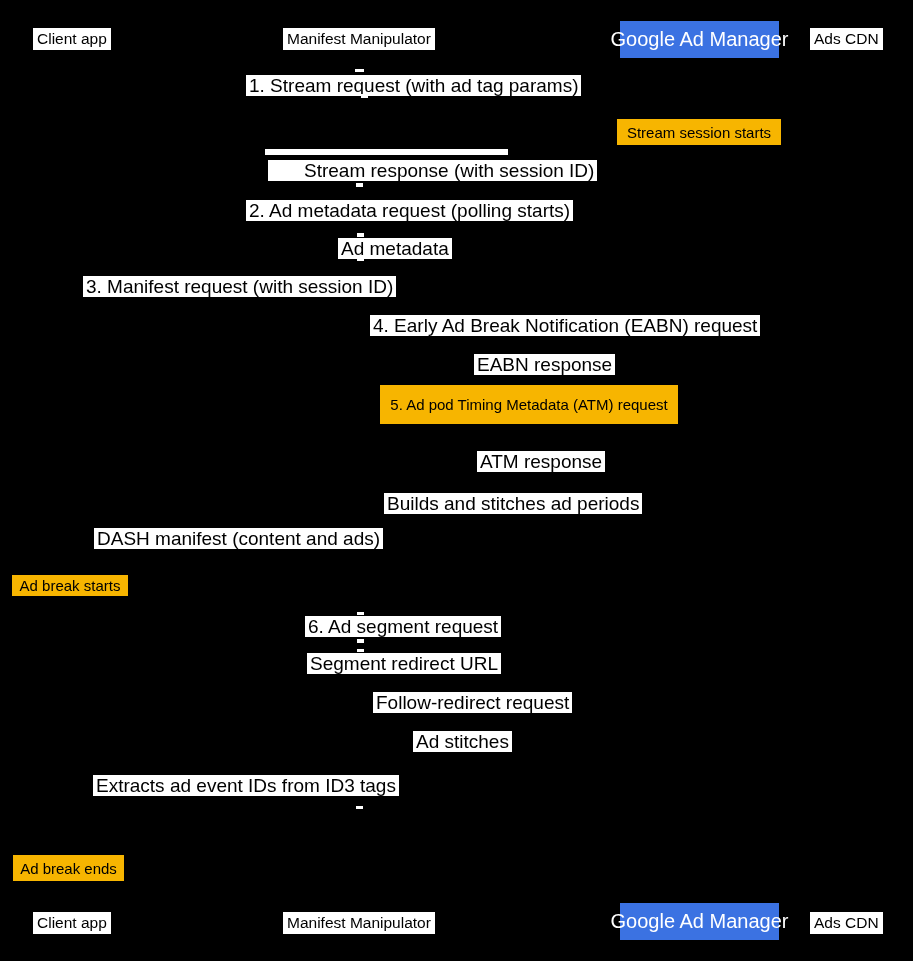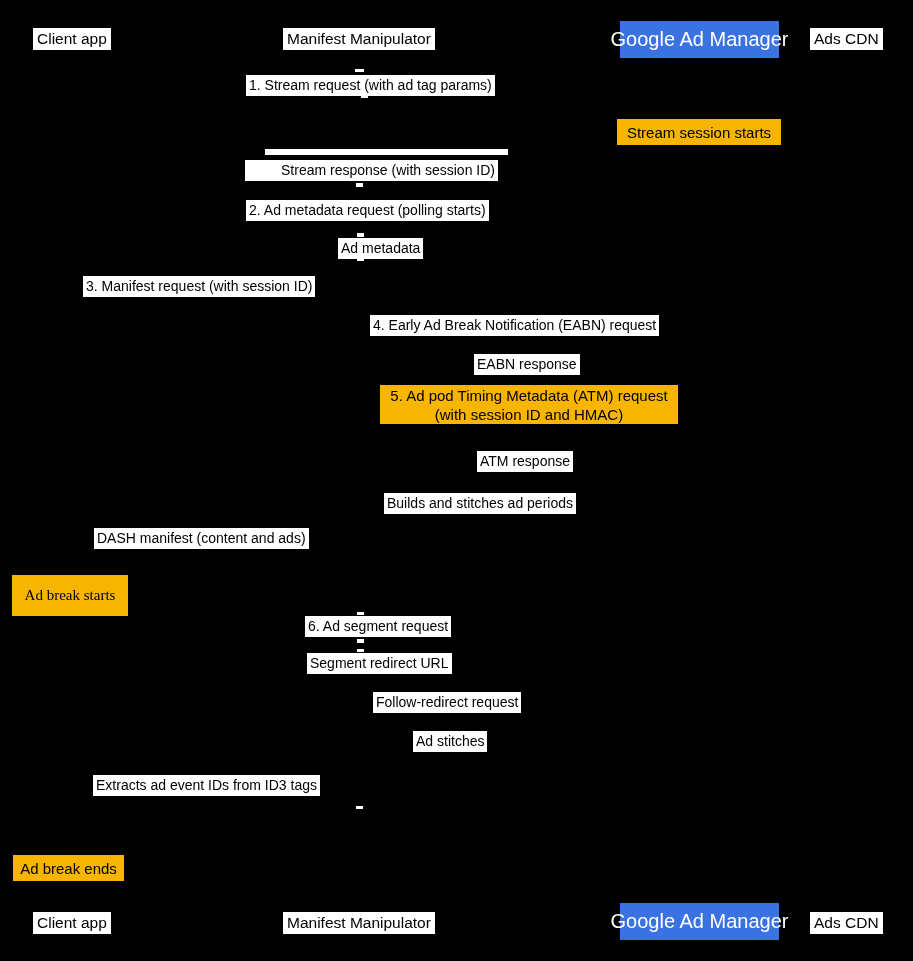--- a/index.html
+++ b/index.html
@@ -15,21 +15,21 @@
     position:relative;
     width:913px;height:961px;
     background:var(--background);
     overflow:hidden;
     font-family:"Liberation Sans", sans-serif;
   }
   .msg{
     position:absolute;
     background:var(--label_bg);
     color:var(--label_text);
-    font-size:14px;line-height:19px;
+    font-size:19px;line-height:19px;
     padding:1px 3px;
     white-space:nowrap;
   }
   .actor{
     position:absolute;
     background:var(--label_bg);
     color:var(--label_text);
     font-size:15.5px;line-height:20px;
     padding:1px 4px;
     white-space:nowrap;
@@ -69,38 +69,37 @@
   <div class="actor" style="left:33px;top:28px;">Client app</div>
   <div class="actor" style="left:283px;top:28px;">Manifest Manipulator</div>
   <div class="actor-blue" style="left:620px;top:21px;width:159px;height:37px;">Google Ad Manager</div>
   <div class="actor" style="left:810px;top:28px;">Ads CDN</div>
 
   <div class="msg" style="left:246px;top:75px;">1. Stream request (with ad tag params)</div>
 
   <div class="note" style="left:617px;top:119px;width:164px;height:26px;">Stream session starts</div>
 
   <div class="strip" style="left:265px;top:149px;width:243px;height:6px;"></div>
-  <div class="msg" style="left:245px;top:160px;padding-left:36px;">Stream response (with session ID)</div>
+  <div class="msg" style="left:268px;top:160px;padding-left:36px;">Stream response (with session ID)</div>
 
   <div class="msg" style="left:246px;top:200px;">2. Ad metadata request (polling starts)</div>
   <div class="msg" style="left:338px;top:238px;">Ad metadata</div>
   <div class="msg" style="left:83px;top:276px;">3. Manifest request (with session ID)</div>
   <div class="msg" style="left:370px;top:315px;">4. Early Ad Break Notification (EABN) request</div>
   <div class="msg" style="left:474px;top:354px;">EABN response</div>
 
   <div class="note" style="left:380px;top:385px;width:298px;height:39px;">
     <span>5. Ad pod Timing Metadata (ATM) request</span>
-    <span>(with session ID and HMAC)</span>
   </div>
 
   <div class="msg" style="left:477px;top:451px;text-align:center;">ATM response</div>
   <div class="msg" style="left:384px;top:493px;">Builds and stitches ad periods</div>
   <div class="msg" style="left:94px;top:528px;">DASH manifest (content and ads)</div>
 
-  <div class="note" style="left:12px;top:575px;width:116px;height:41px;font-family:Liberation Serif, serif;">Ad break starts</div>
+  <div class="note" style="left:12px;top:575px;width:116px;height:21px;">Ad break starts</div>
 
   <div class="msg" style="left:305px;top:616px;">6. Ad segment request</div>
   <div class="msg" style="left:307px;top:653px;">Segment redirect URL</div>
   <div class="msg" style="left:373px;top:692px;">Follow-redirect request</div>
   <div class="msg" style="left:413px;top:731px;">Ad stitches</div>
   <div class="msg" style="left:93px;top:775px;">Extracts ad event IDs from ID3 tags</div>
 
   <div class="note" style="left:13px;top:855px;width:111px;height:26px;">Ad break ends</div>
 
   <div class="actor" style="left:33px;top:912px;">Client app</div>

